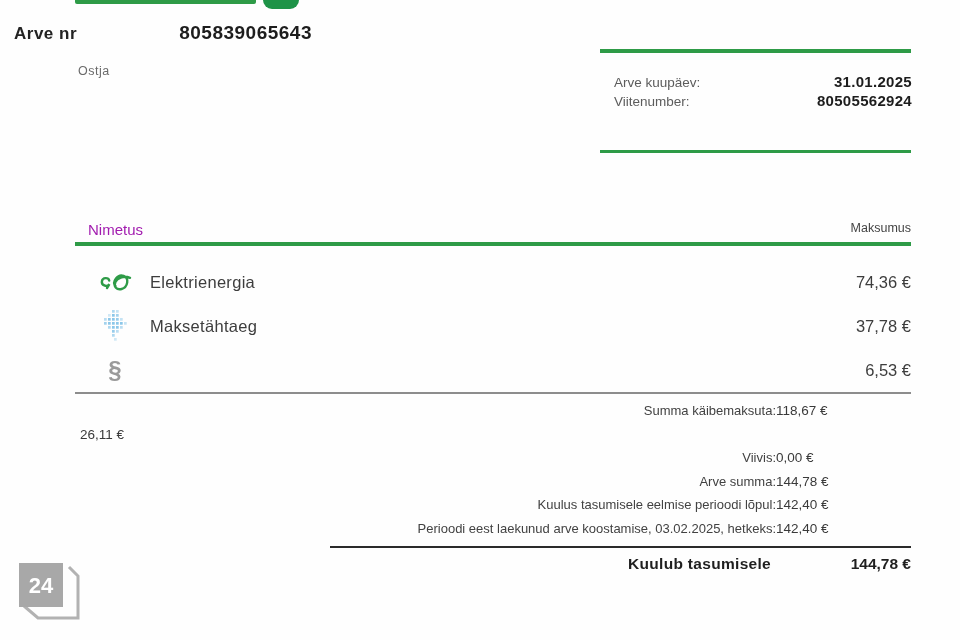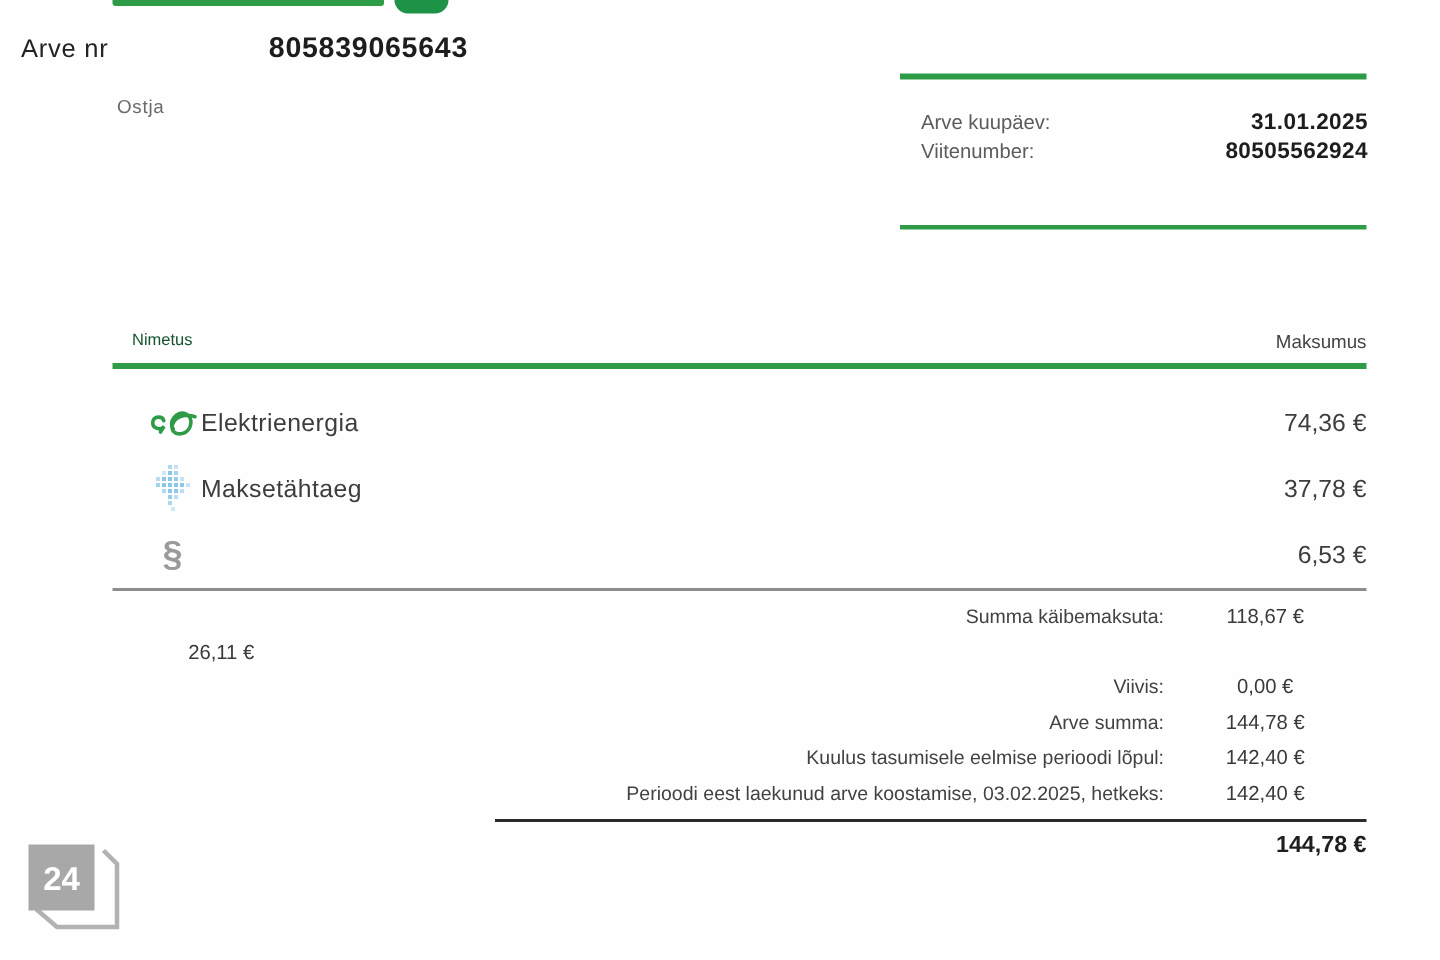--- a/index.html
+++ b/index.html
@@ -3,51 +3,51 @@
 <meta charset="utf-8">
 <style>
   html,body{margin:0;padding:0;background:#ffffff;}
   body{font-family:"Liberation Sans","DejaVu Sans",sans-serif;color:#3a3a3a;}
   .page{position:relative;width:960px;height:640px;background:#fefefe;overflow:hidden;}
 
   
   .logo-bar{position:absolute;left:75px;top:0;width:181px;height:4px;background:#2e9b47;border-radius:0 0 2px 2px;}
   .logo-circle{position:absolute;left:263px;top:0;width:36px;height:9px;background:#1e9347;border-radius:0 0 20px 20px;}
   .arve-row{position:absolute;top:22px;left:0;width:312px;display:flex;justify-content:space-between;align-items:baseline;}
-  .arve-label{font-size:17px;font-weight:normal;color:#232323;padding-left:14px;letter-spacing:.5px;}
+  .arve-label{font-size:17px;font-weight:bold;color:#232323;padding-left:14px;letter-spacing:.5px;}
   .arve-number{font-size:19px;font-weight:bold;color:#1d1d1d;letter-spacing:.5px;}
   .green-line{position:absolute;background:#2e9b47;}
   .gl1{left:600px;top:49px;width:311px;height:4px;}
   .gl2{left:600px;top:150px;width:311px;height:3px;}
   .gl3{left:75px;top:242px;width:836px;height:4px;}
   .meta{position:absolute;left:600px;top:73px;width:312px;}
   .meta-row{display:flex;justify-content:space-between;align-items:baseline;height:19px;}
   .meta-label{font-size:13.5px;color:#5c5c5c;padding-left:14px;}
   .meta-value{font-size:15px;font-weight:bold;color:#1d1d1d;letter-spacing:.3px;}
 
   
   .ostja-label{position:absolute;left:78px;top:64px;font-size:12.5px;color:#6a6a6a;letter-spacing:.5px;}
   .buyer{position:absolute;left:78px;top:101px;font-size:15.5px;color:#2f2f2f;line-height:21px;}
 
   
-  .th-name{position:absolute;left:88px;top:221px;font-size:11px;color:#14532d;}
+  .th-name{position:absolute;left:88px;top:221px;font-size:15px;color:#a21caf;}
   .th-amount{position:absolute;right:49px;top:221px;font-size:12.5px;color:#444;}
   .item-row{position:absolute;left:75px;width:836px;height:44px;display:flex;align-items:center;}
   .ir1{top:260px;} .ir2{top:304px;} .ir3{top:348px;}
   .item-icon{width:38px;margin-left:21px;display:flex;justify-content:center;align-items:center;}
-  .item-name{margin-left:0;font-size:16.5px;color:#3d3d3d;letter-spacing:.3px;}
+  .item-name{margin-left:16px;font-size:16.5px;color:#3d3d3d;letter-spacing:.3px;}
   .item-amount{margin-left:auto;font-size:16.5px;color:#3d3d3d;}
   .sect-sign{font-size:24px;color:#9a9a9a;font-weight:bold;}
   .gray-line{position:absolute;left:75px;top:392px;width:836px;height:2px;background:#8d8d8d;}
 
   
   .summary{position:absolute;left:80px;top:403px;width:831px;}
   .sum-row{display:flex;align-items:baseline;height:23.6px;}
   .sum-label{flex:1;text-align:right;font-size:13px;color:#424242;}
-  .sum-value{width:135px;text-align:center;font-size:13.5px;color:#3a3a3a;}
+  .sum-value{width:135px;text-align:left;font-size:13.5px;color:#3a3a3a;}
   .dark-line{position:absolute;left:330px;top:546px;width:581px;height:2px;background:#2a2a2a;}
   .total-row{position:absolute;left:330px;top:555px;width:581px;display:flex;justify-content:flex-end;align-items:baseline;}
   .total-label{font-size:15.5px;font-weight:bold;color:#1f1f1f;letter-spacing:.3px;}
   .total-value{width:140px;text-align:right;font-size:15.5px;font-weight:bold;color:#1f1f1f;}
 
   
   .badge{position:absolute;left:16px;top:560px;}
 </style>
 </head>
 <body>
@@ -155,20 +155,21 @@
       <span class="sum-value">142,40 €</span>
     </div>
     <div class="sum-row">
       <span class="sum-label">Perioodi eest laekunud arve koostamise, 03.02.2025, hetkeks:</span>
       <span class="sum-value">142,40 €</span>
     </div>
   </div>
 
   <div class="dark-line"></div>
   <div class="total-row">
+    <span class="total-label">Kuulub tasumisele</span>
     <span class="total-value">144,78 €</span>
   </div>
 
   <div class="badge">
     <svg width="66" height="64" viewBox="0 0 66 64">
       <path d="M53 7 L62 16 L62 58 L22 58 L8 46" fill="none" stroke="#b2b2b2" stroke-width="3"></path>
       <rect x="3" y="3" width="44" height="44" fill="#a8a8a8"></rect>
       <text x="25" y="33" text-anchor="middle" font-size="22" font-weight="bold" fill="#ffffff" font-family="Liberation Sans, DejaVu Sans, sans-serif">24</text>
     </svg>
   </div>

